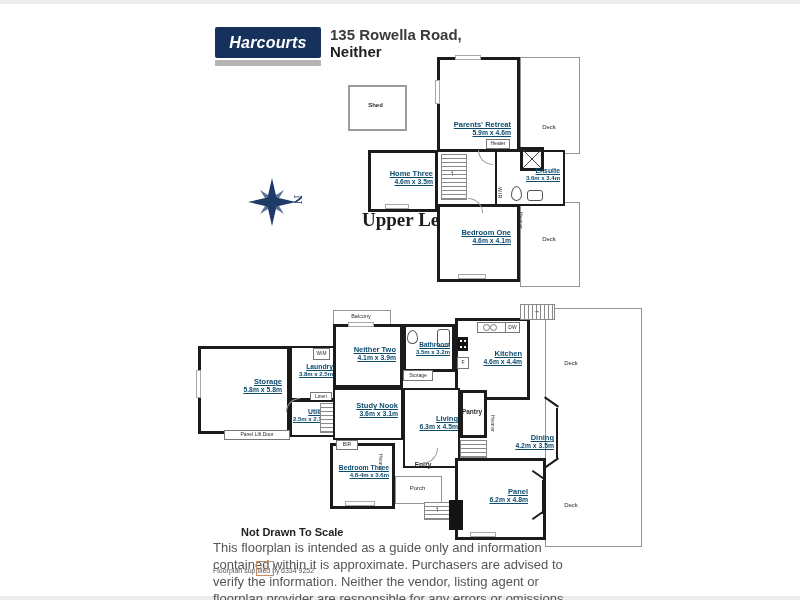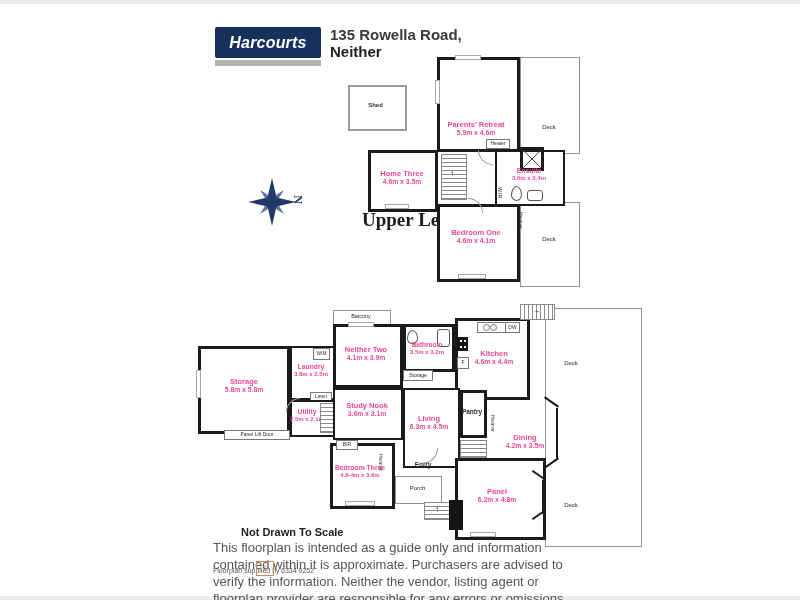--- a/index.html
+++ b/index.html
@@ -6,21 +6,21 @@
   #canvas{position:relative;width:800px;height:600px;background:#ffffff;overflow:hidden;
           font-family:"Liberation Sans",sans-serif;}
   .abs{position:absolute;}
   .edge{position:absolute;left:0;width:800px;height:4px;background:#ececec;}
   
   .w3{position:absolute;border:3px solid #1b1b1b;background:#fff;}
   .w2{position:absolute;border:2px solid #1b1b1b;background:#fff;}
   .deck{position:absolute;border:1px solid #949494;background:#fff;}
   .gray2{position:absolute;border:2px solid #9c9c9c;background:#fff;}
   
-  .rl{position:absolute;text-align:center;color:#ec4899;}
+  .rl{position:absolute;text-align:right;color:#0c4a6e;text-decoration:underline;}
   .rl .nm{font-weight:bold;font-size:7.5px;line-height:1.25;}
   .rl .dm{font-weight:bold;font-size:6.8px;line-height:1.25;}
   .tiny{position:absolute;font-size:5.5px;color:#2b2b2b;text-align:center;line-height:1.1;}
   .tinybox{border:1px solid #777;background:#fff;display:flex;align-items:center;justify-content:center;}
   .vert{writing-mode:vertical-rl;letter-spacing:.4px;}
   .serifTitle{position:absolute;font-family:"Liberation Serif",serif;font-weight:bold;
               font-size:19px;color:#1c1c1c;white-space:nowrap;}
   
   .stairsV{position:absolute;background:repeating-linear-gradient(to bottom,#fff 0 3px,#8a8a8a 3px 4px);
            border:1px solid #8a8a8a;}

